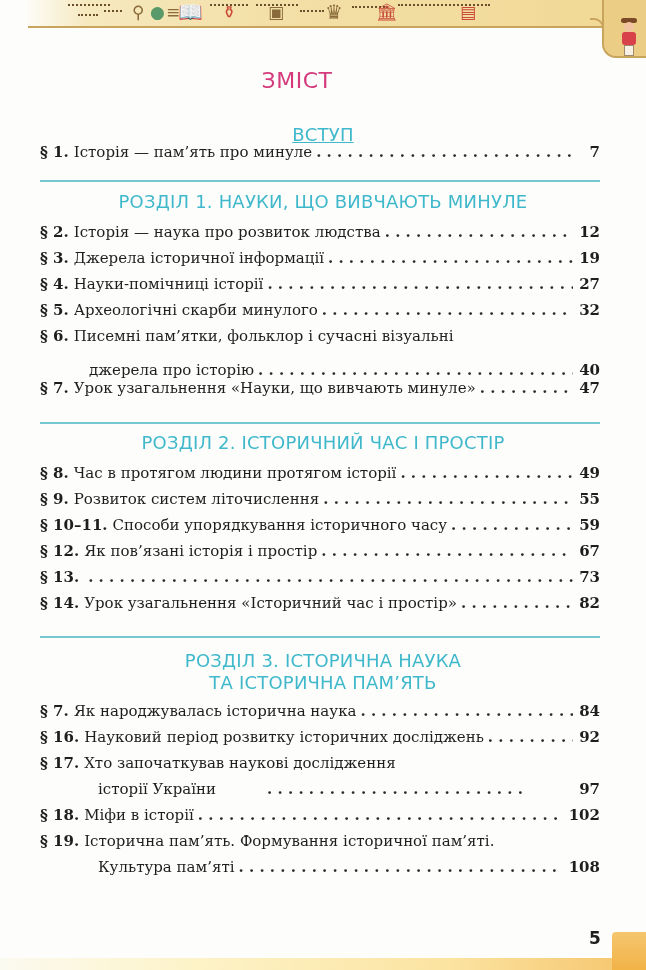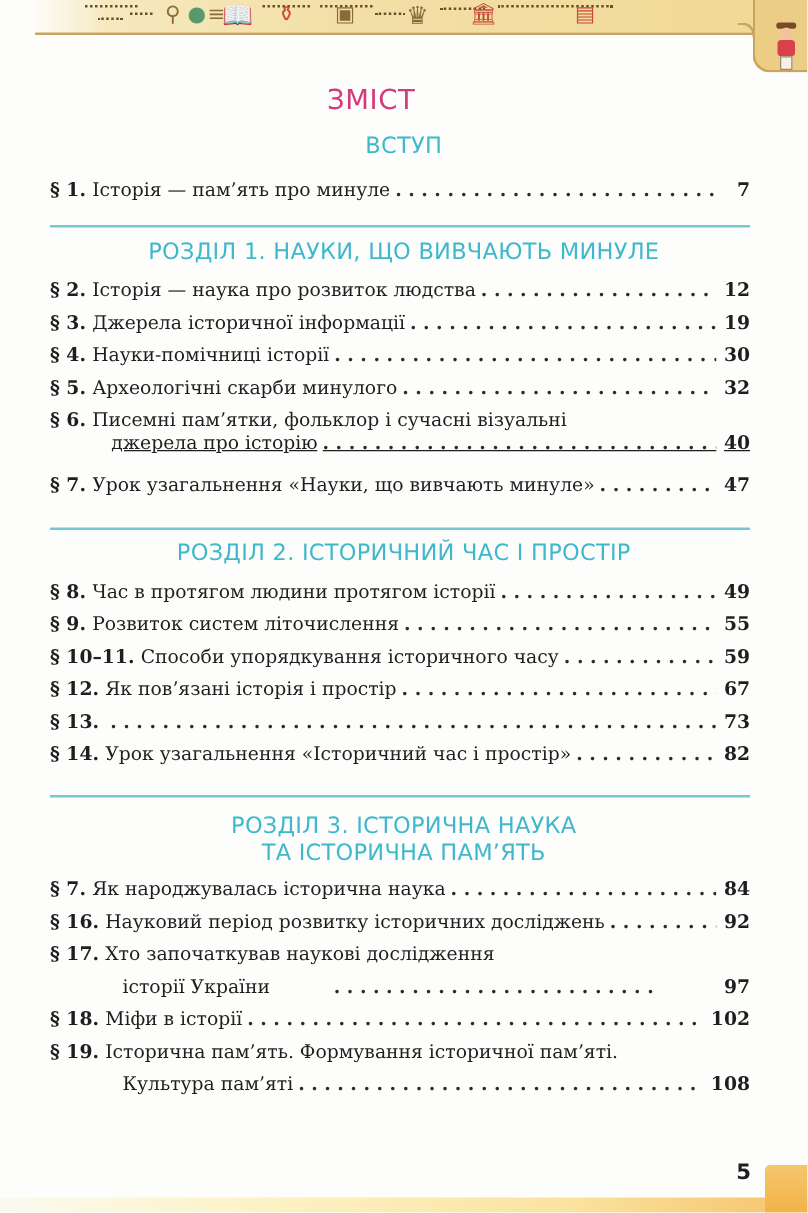--- a/index.html
+++ b/index.html
@@ -108,21 +108,21 @@
   <div class="banner-corner">
     <div class="person-hat"></div>
     <div class="person-head"></div>
     <div class="person-body"></div>
     <div class="person-legs"></div>
   </div>
 </div>
 
 <div class="toc-title">ЗМІСТ</div>
 
-<div class="section-heading" style="top:106px;">ВСТУП</div>
+<div class="section-heading" style="top:124px;text-decoration:underline;">ВСТУП</div>
 <div class="entry" style="top:139px;">
   <span class="num">§ 1.</span>
   <span class="title">Історія — пам’ять про минуле</span>
   <span class="leader"></span>
   <span class="page">7</span>
 </div>
 
 <div class="divider" style="top:180px;"></div>
 
 <div class="section-heading" style="top:191px;">РОЗДІЛ 1. НАУКИ, ЩО ВИВЧАЮТЬ МИНУЛЕ</div>
@@ -135,32 +135,32 @@
 <div class="entry" style="top:245px;">
   <span class="num">§ 3.</span>
   <span class="title">Джерела історичної інформації</span>
   <span class="leader"></span>
   <span class="page">19</span>
 </div>
 <div class="entry" style="top:271px;">
   <span class="num">§ 4.</span>
   <span class="title">Науки-помічниці історії</span>
   <span class="leader"></span>
-  <span class="page">30</span>
+  <span class="page">27</span>
 </div>
 <div class="entry" style="top:297px;">
   <span class="num">§ 5.</span>
   <span class="title">Археологічні скарби минулого</span>
   <span class="leader"></span>
   <span class="page">32</span>
 </div>
 <div class="entry-first" style="top:323px;">
   <span class="num">§ 6.</span><span>Писемні пам’ятки, фольклор і сучасні візуальні</span>
 </div>
-<div class="entry" style="top:341px;padding-left:49px;text-decoration:underline;">
+<div class="entry" style="top:357px;padding-left:49px;">
   <span class="title">джерела про історію</span>
   <span class="leader"></span>
   <span class="page">40</span>
 </div>
 <div class="entry" style="top:375px;">
   <span class="num">§ 7.</span>
   <span class="title">Урок узагальнення «Науки, що вивчають минуле»</span>
   <span class="leader"></span>
   <span class="page">47</span>
 </div>

